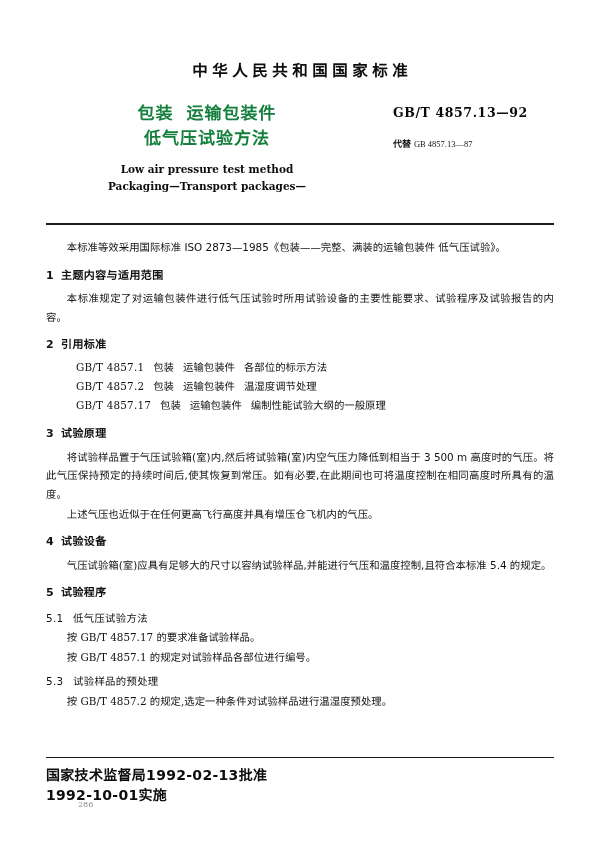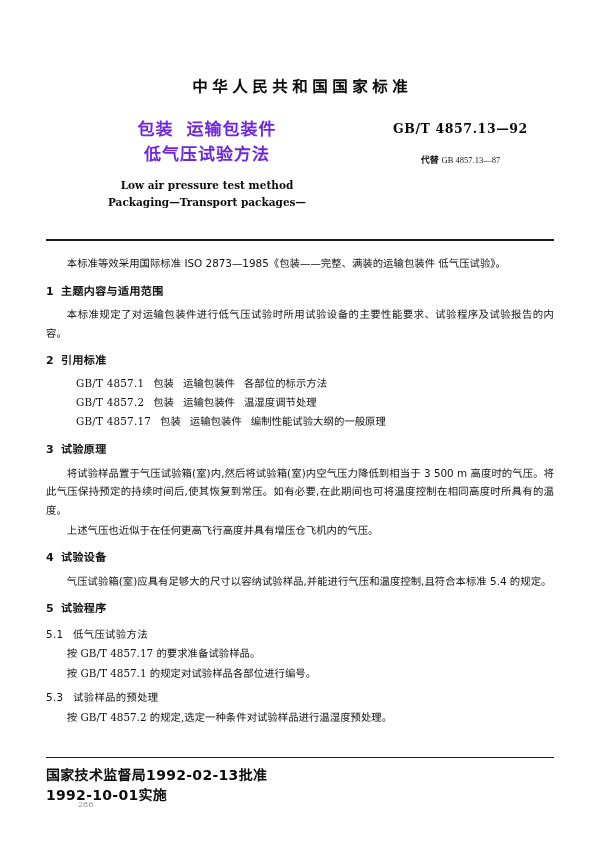--- a/index.html
+++ b/index.html
@@ -21,21 +21,21 @@
     position: relative;
     width: 600px;
     height: 851px;
     box-sizing: border-box;
     padding: 0 46px;
   }
 
   
   .masthead {
     text-align: center;
-    padding-top: 74px;
+    padding-top: 58px;
   }
   .national-title {
     font-size: 15.5px;
     font-weight: bold;
     letter-spacing: 4.5px;
     color: #0d0d0d;
     text-indent: 4.5px;
   }
 
   
@@ -47,40 +47,40 @@
   .title-left {
     width: 310px;
     text-align: center;
     margin-left: 6px;
   }
   .main-title {
     font-size: 17px;
     font-weight: bold;
     letter-spacing: 1px;
     line-height: 1.45;
-    color: #6d28d9;
+    color: #15803d;
   }
   .main-title .gap {
     display: inline-block;
     width: 13px;
   }
   .en-title {
     margin-top: 11px;
     font-family: "DejaVu Serif", "Liberation Serif", serif;
     font-size: 10.5px;
     font-weight: bold;
     line-height: 1.55;
     color: #0d0d0d;
   }
 
   .std-no-block {
     position: absolute;
     left: 347px;
     top: 4px;
-    text-align: center;
+    text-align: left;
   }
   .std-no {
     font-family: "DejaVu Serif", "Liberation Serif", serif;
     font-size: 12.5px;
     font-weight: bold;
     letter-spacing: 0.6px;
     color: #0a0a0a;
     white-space: nowrap;
   }
   .std-replaces {

